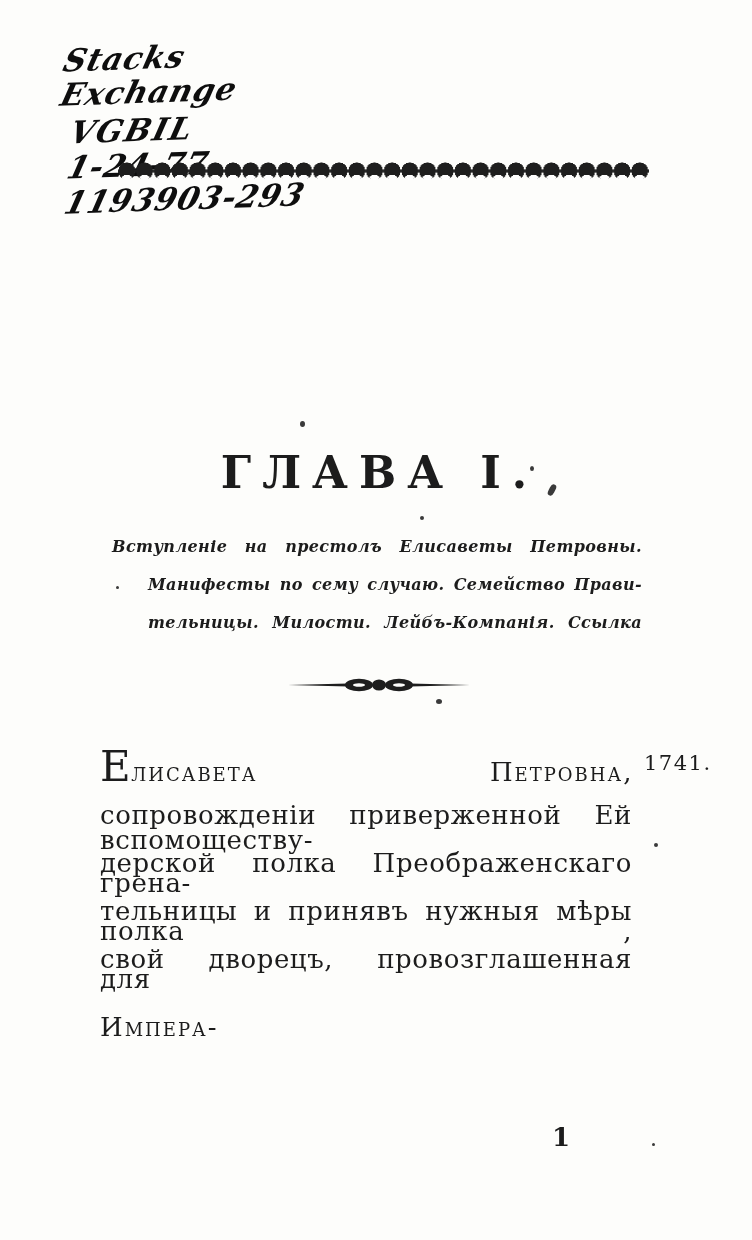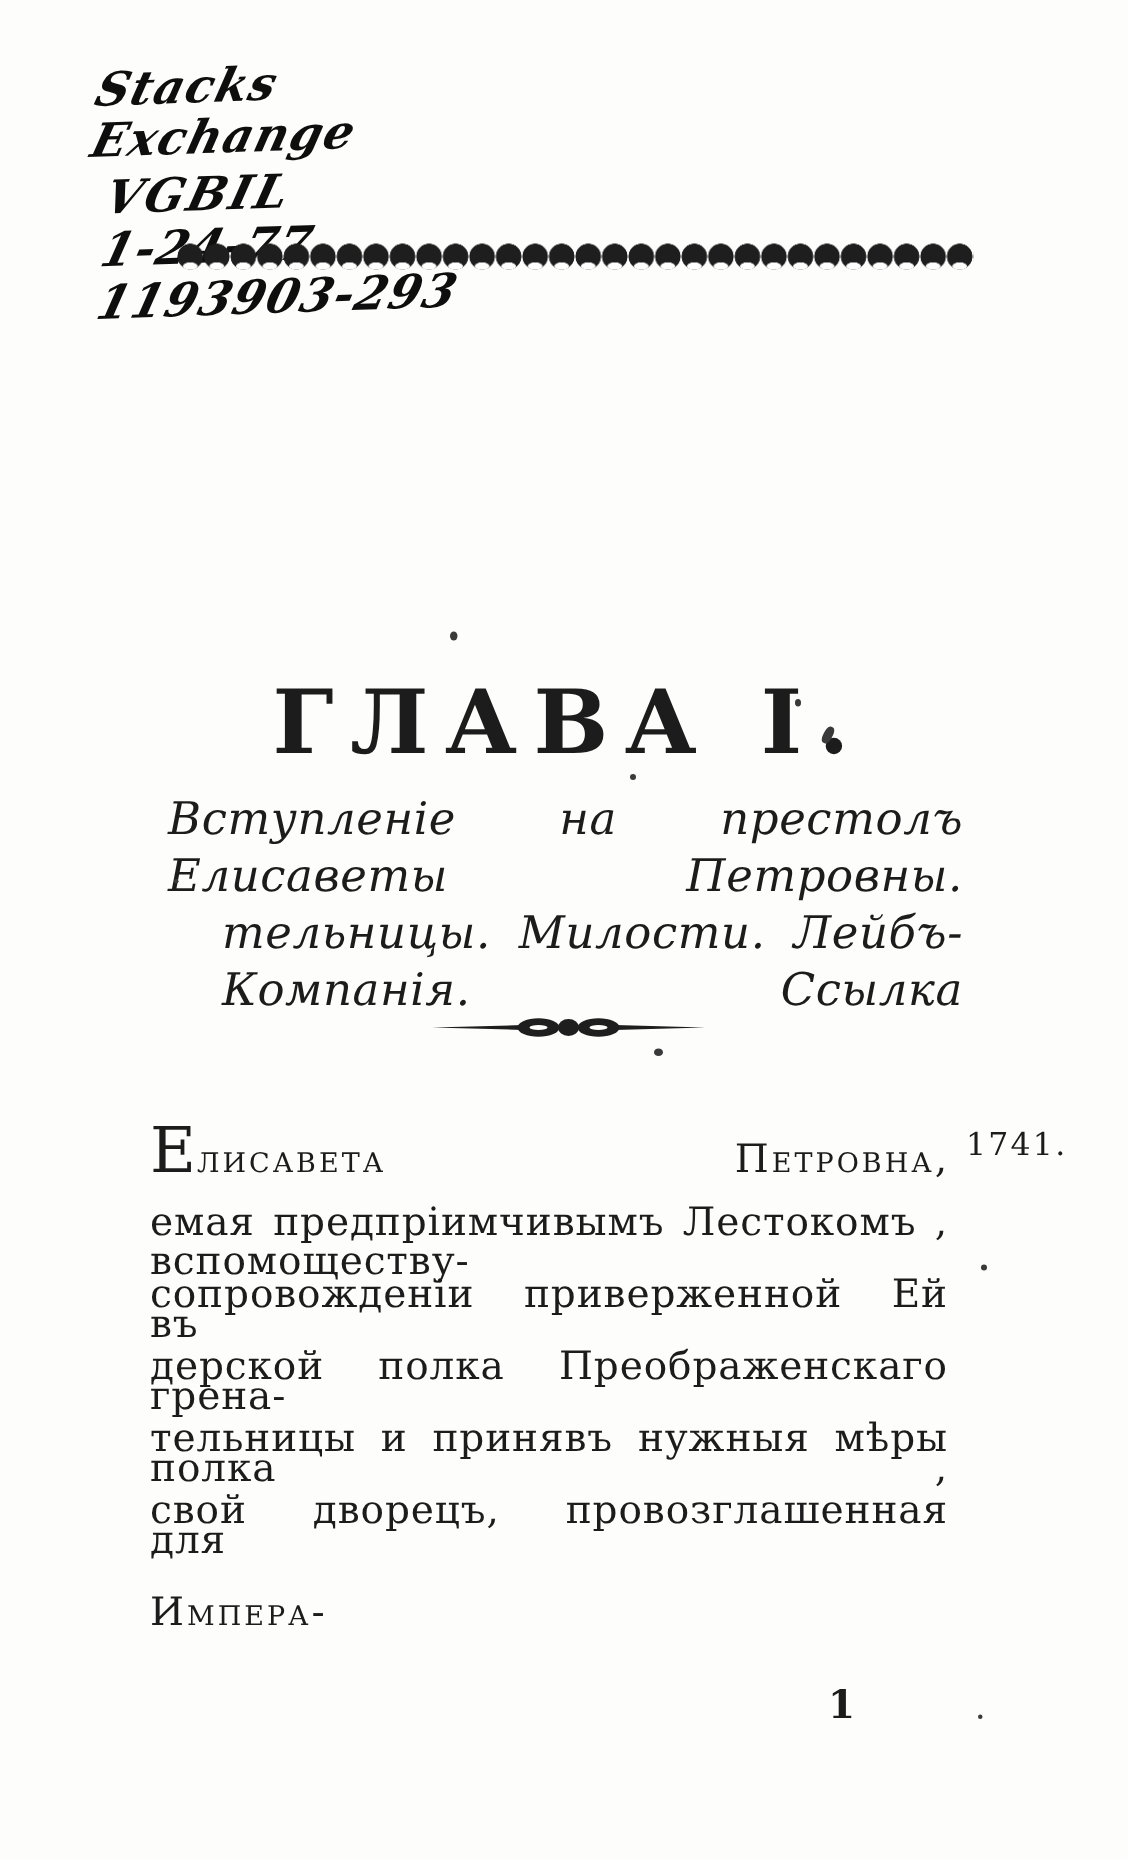--- a/index.html
+++ b/index.html
@@ -22,26 +22,26 @@
 
   
   .bead-border { position:absolute; left:118px; top:157px; width:531px; height:28px;
     background-image:
       radial-gradient(ellipse 5px 2.6px at 50% 73%, #ffffff 92%, rgba(255,255,255,0) 100%),
       radial-gradient(circle 8.7px at 50% 50%, #1e1e1e 96%, rgba(30,30,30,0) 100%);
     background-size:17.7px 28px; background-repeat:repeat-x; }
 
   
   .chapter-title { position:absolute; left:0; top:447px; width:748px;
-    text-align:center; font-size:59px; font-weight:bold; letter-spacing:11px;
+    text-align:center; font-size:44px; font-weight:bold; letter-spacing:11px;
     padding-left:11px; box-sizing:border-box; }
 
   
   .summary { position:absolute; left:102px; top:528px; width:540px;
-    font-style:italic; font-weight:normal; font-size:30px; line-height:38px;
+    font-style:italic; font-weight:bold; font-size:16px; line-height:38px;
     letter-spacing:0.4px; }
   .summary-line { text-align:justify; text-align-last:justify; }
   .summary-line.first { padding-left:10px; }
   .summary-line.indent { padding-left:46px; }
   .summary-line.last { text-align-last:left; }
 
   
   .divider { position:absolute; left:288px; top:672px; width:182px; height:26px; }
 
   
@@ -81,36 +81,36 @@
     <span class="hw-line hw-4">1-24-77</span>
     <span class="hw-line hw-5">1193903-293</span>
   </div>
 
   <div class="bead-border"></div>
 
   <div class="chapter-title">ГЛАВА I.</div>
 
   <div class="summary">
     <div class="summary-line first">Вступленіе на престолъ Елисаветы Петровны.</div>
+    <div class="summary-line indent">Манифесты по сему случаю. Семейство Прави-</div>
     <div class="summary-line indent">тельницы. Милости. Лейбъ-Компанія. Ссылка</div>
   </div>
 
   <svg class="divider" viewBox="0 0 182 26">
     <polygon points="0,13 60,11.4 60,14.6" fill="#1e1e1e"></polygon>
     <polygon points="182,13 122,11.4 122,14.6" fill="#1e1e1e"></polygon>
     <ellipse cx="71" cy="13" rx="14" ry="6.2" fill="#1e1e1e"></ellipse>
     <ellipse cx="71" cy="13" rx="6" ry="1.7" fill="#fdfdfb"></ellipse>
     <ellipse cx="91" cy="13" rx="7" ry="5.6" fill="#1e1e1e"></ellipse>
     <ellipse cx="111" cy="13" rx="14" ry="6.2" fill="#1e1e1e"></ellipse>
     <ellipse cx="111" cy="13" rx="6" ry="1.7" fill="#fdfdfb"></ellipse>
   </svg>
 
   <div class="body-text">
     <div class="body-line first"><span class="dropcap">Е</span><span class="smallcaps">лисавета Петровна</span><span>, вспомоществу-</span></div>
-    <div class="body-line">емая предпріимчивымъ Лестокомъ , въ</div>
     <div class="body-line">сопровожденіи приверженной Ей грена-</div>
     <div class="body-line">дерской полка Преображенскаго полка ,</div>
     <div class="body-line">тельницы и принявъ нужныя мѣры для</div>
     <div class="body-line"><span>свой дворецъ, провозглашенная </span><span class="smallcaps">Импера-</span></div>
   </div>
 
   <div class="margin-year">1741.</div>
 
   <div class="page-number">1</div>
 

